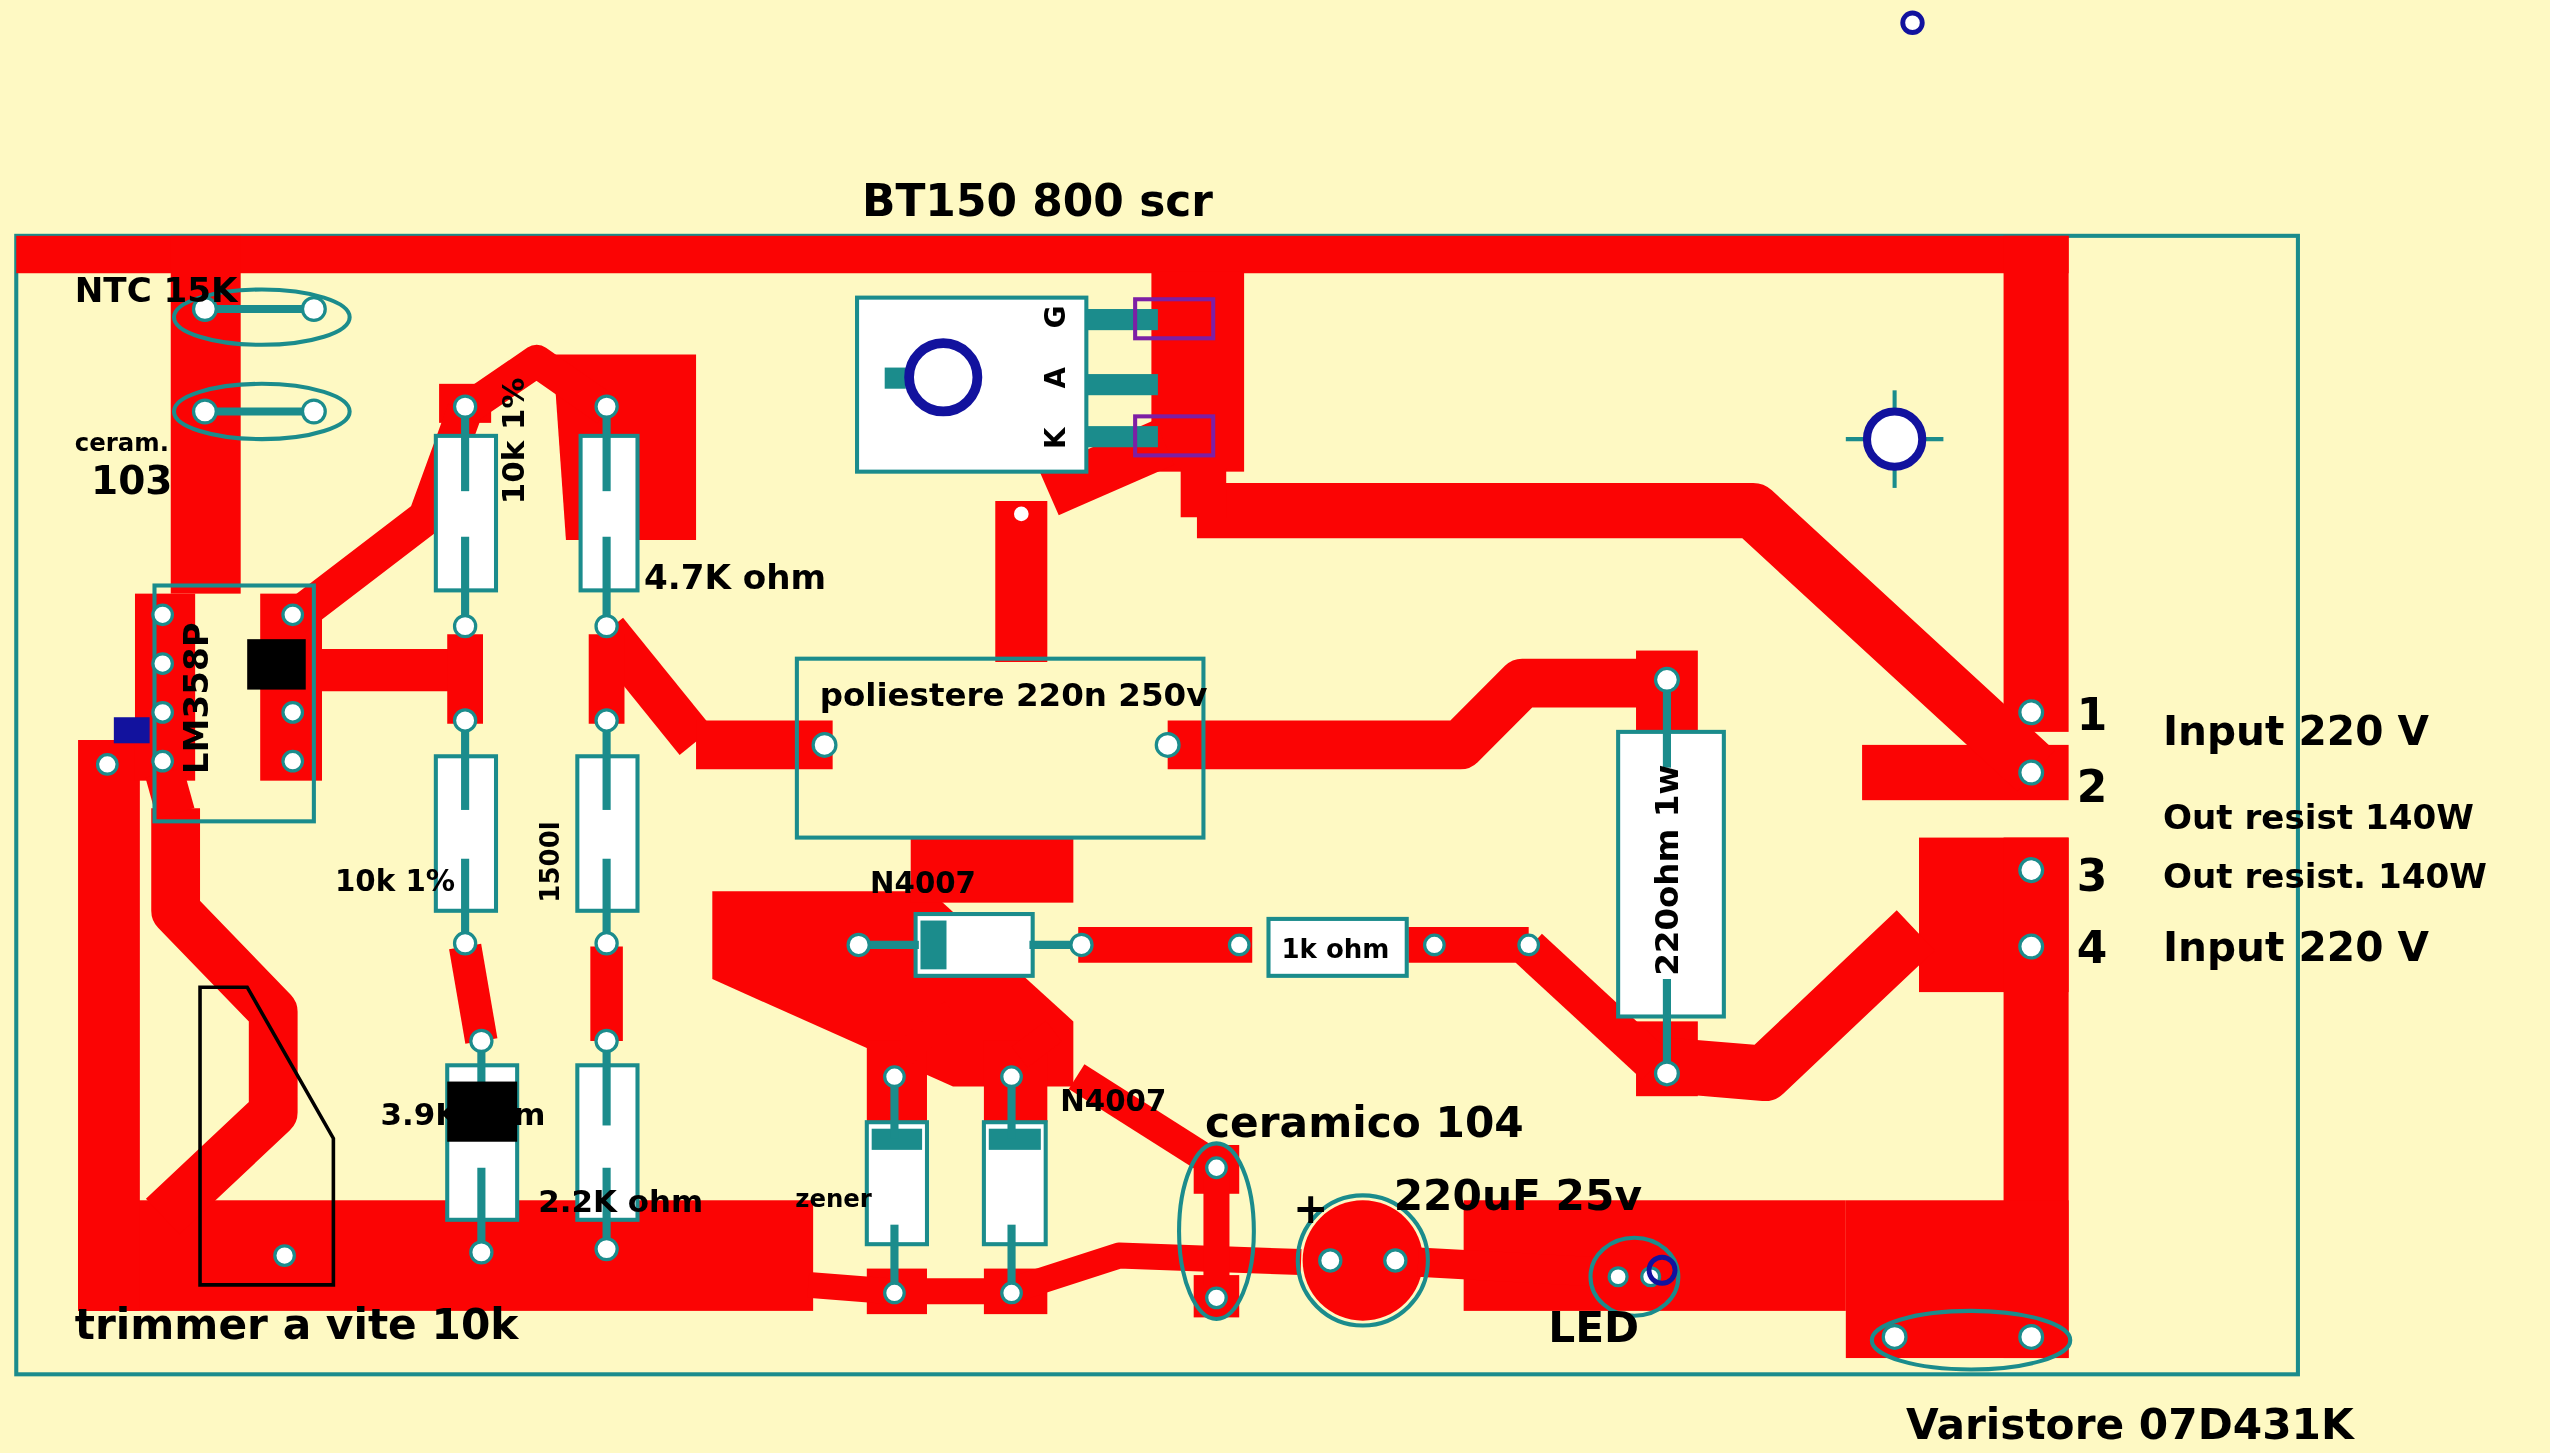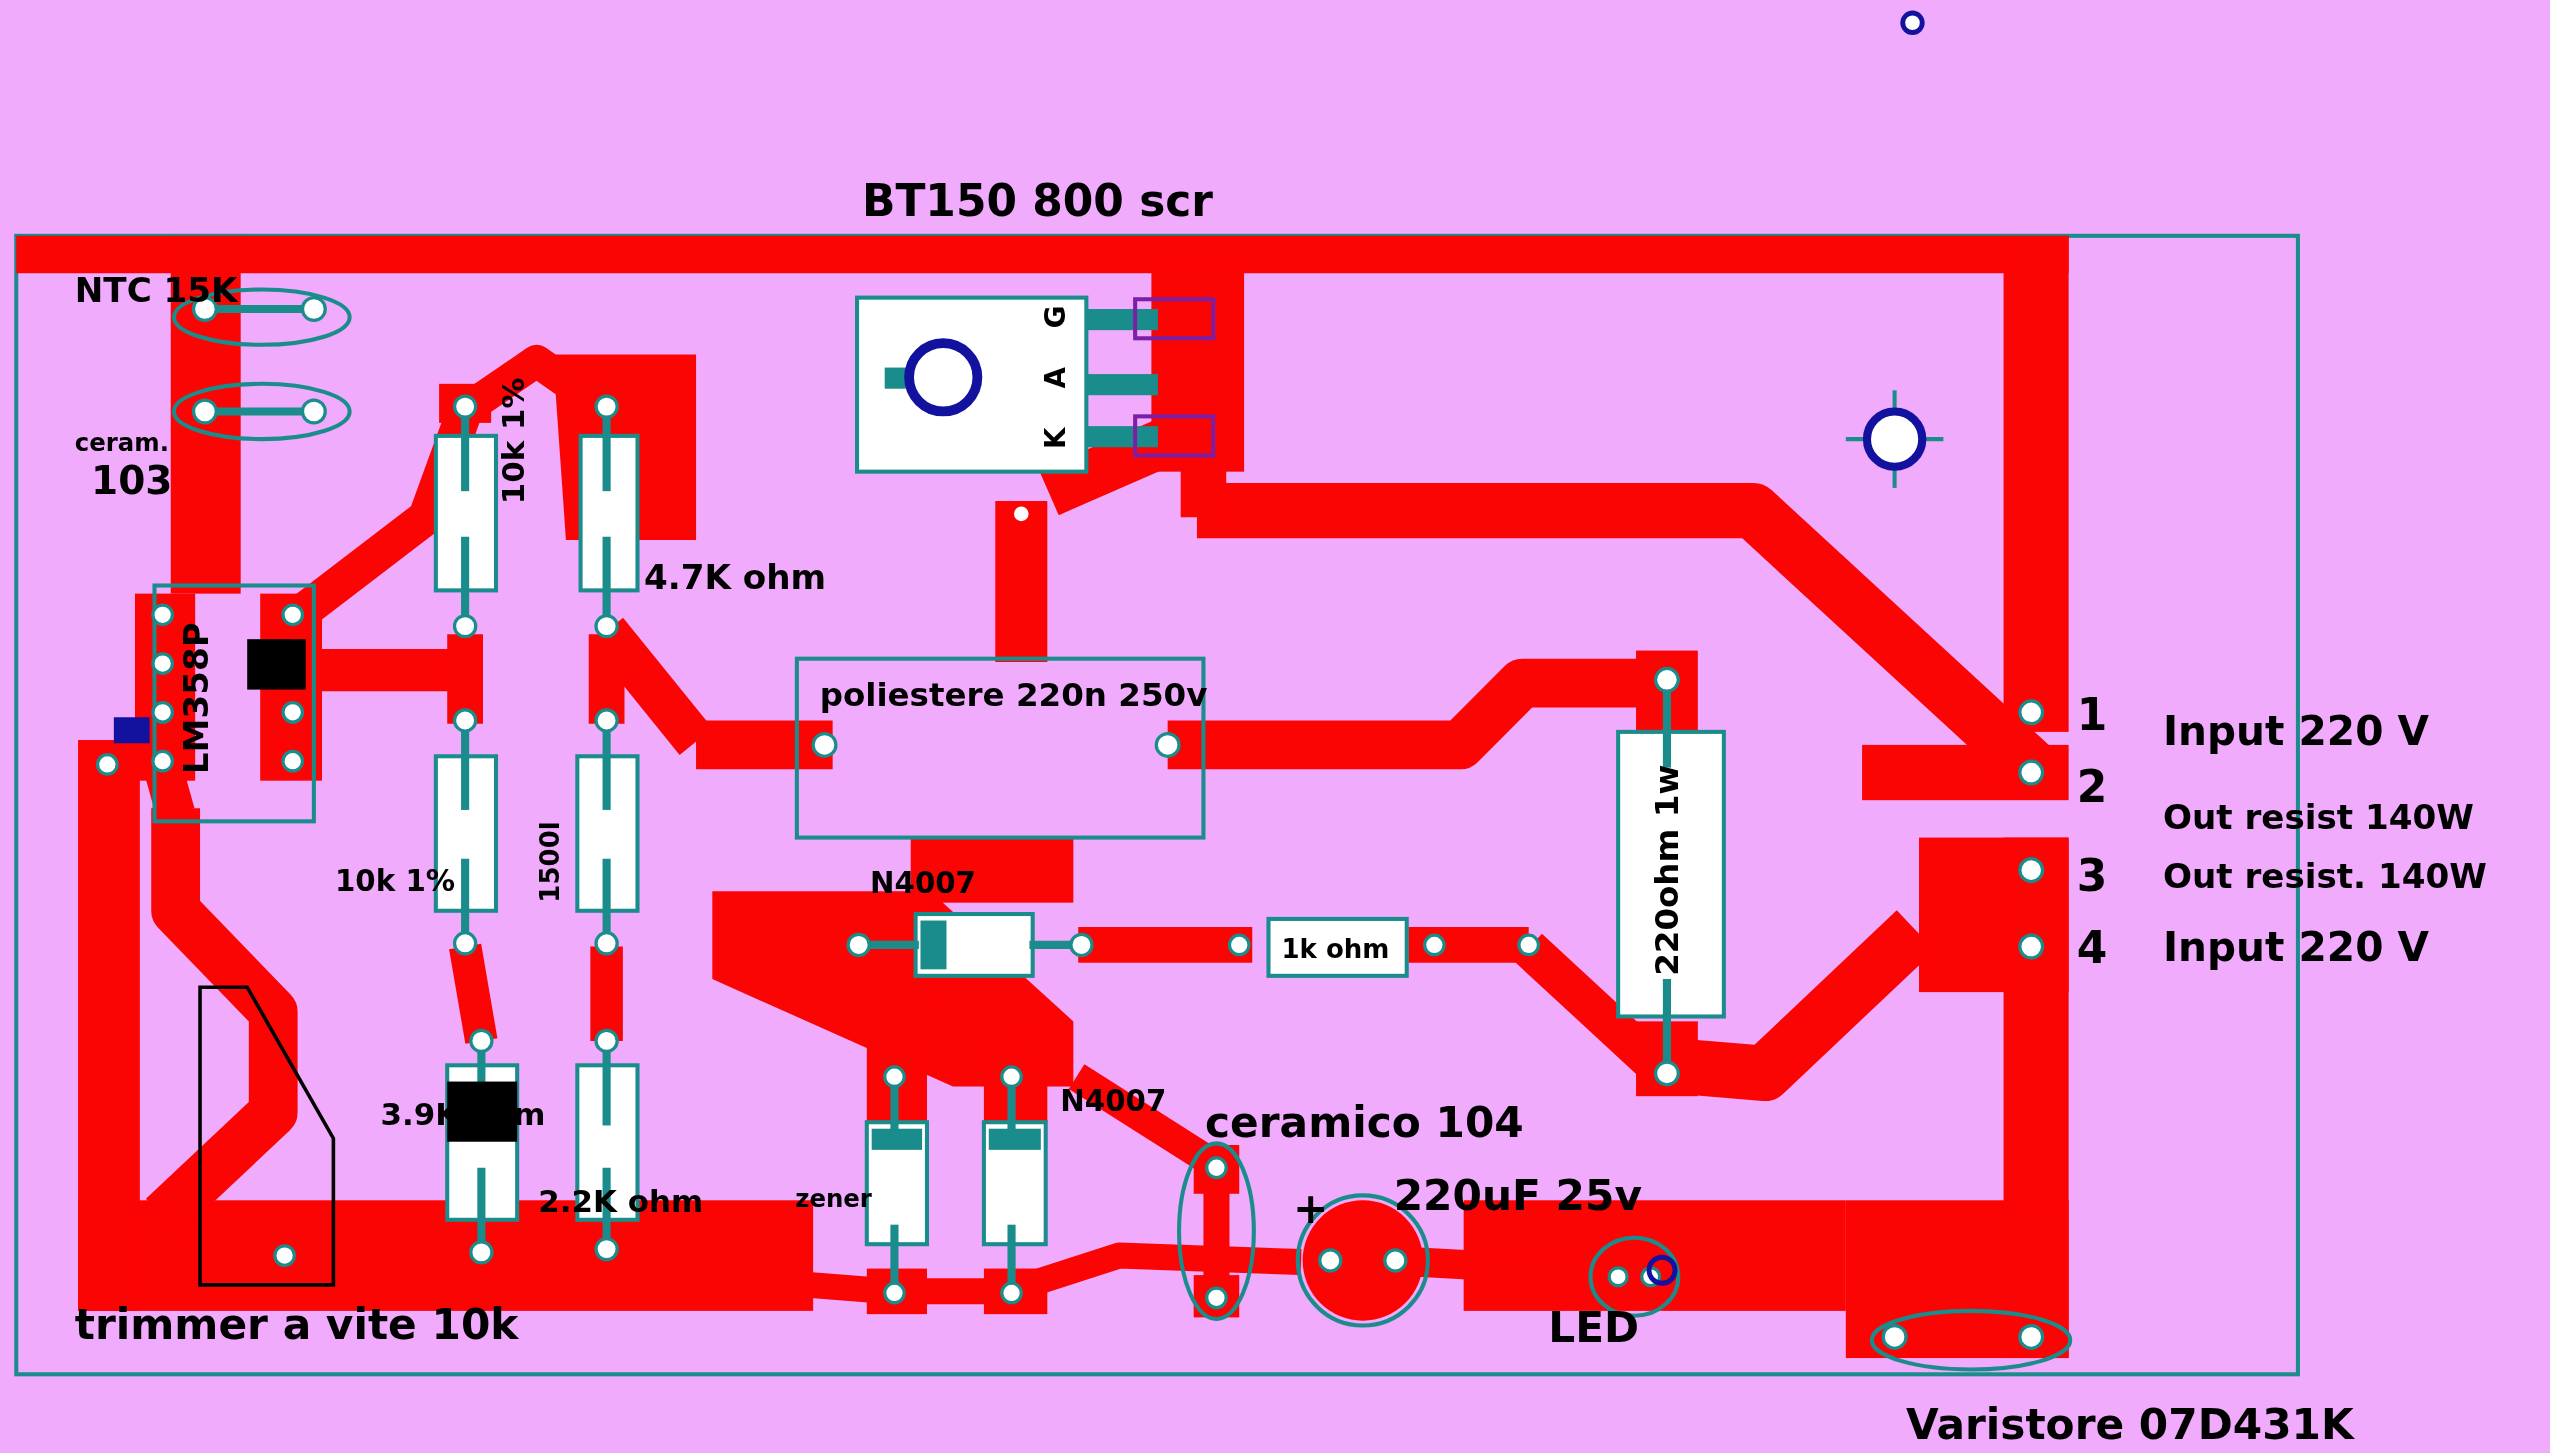--- a/index.html
+++ b/index.html
@@ -1,16 +1,16 @@
 <!DOCTYPE html>
 <html><head>
 <meta charset="utf-8">
 <style>
   html,body{margin:0;padding:0;background:#fff;}
-  .stage{position:relative;width:2550px;height:1454px;background:#f0abfc;overflow:hidden;}
+  .stage{position:relative;width:2550px;height:1454px;background:#fef9c3;overflow:hidden;}
   svg{position:absolute;left:0;top:0;}
   text{font-family:"DejaVu Sans","Liberation Sans",sans-serif;font-weight:bold;fill:#000000;}
   .copper{fill:#fb0404;}
   .cstroke{stroke:#fb0404;fill:none;stroke-linecap:butt;stroke-linejoin:round;}
   .pad{fill:#ffffff;stroke:#1b8c8c;stroke-width:2;}
   .silk{stroke:#1b8c8c;fill:none;stroke-width:2.5;}
   .silkw{stroke:#1b8c8c;fill:#ffffff;stroke-width:2.5;}
   .lead{stroke:#1b8c8c;stroke-width:5;fill:none;}
   .tealfill{fill:#1b8c8c;}
   .navy{stroke:#12129e;fill:#ffffff;}

